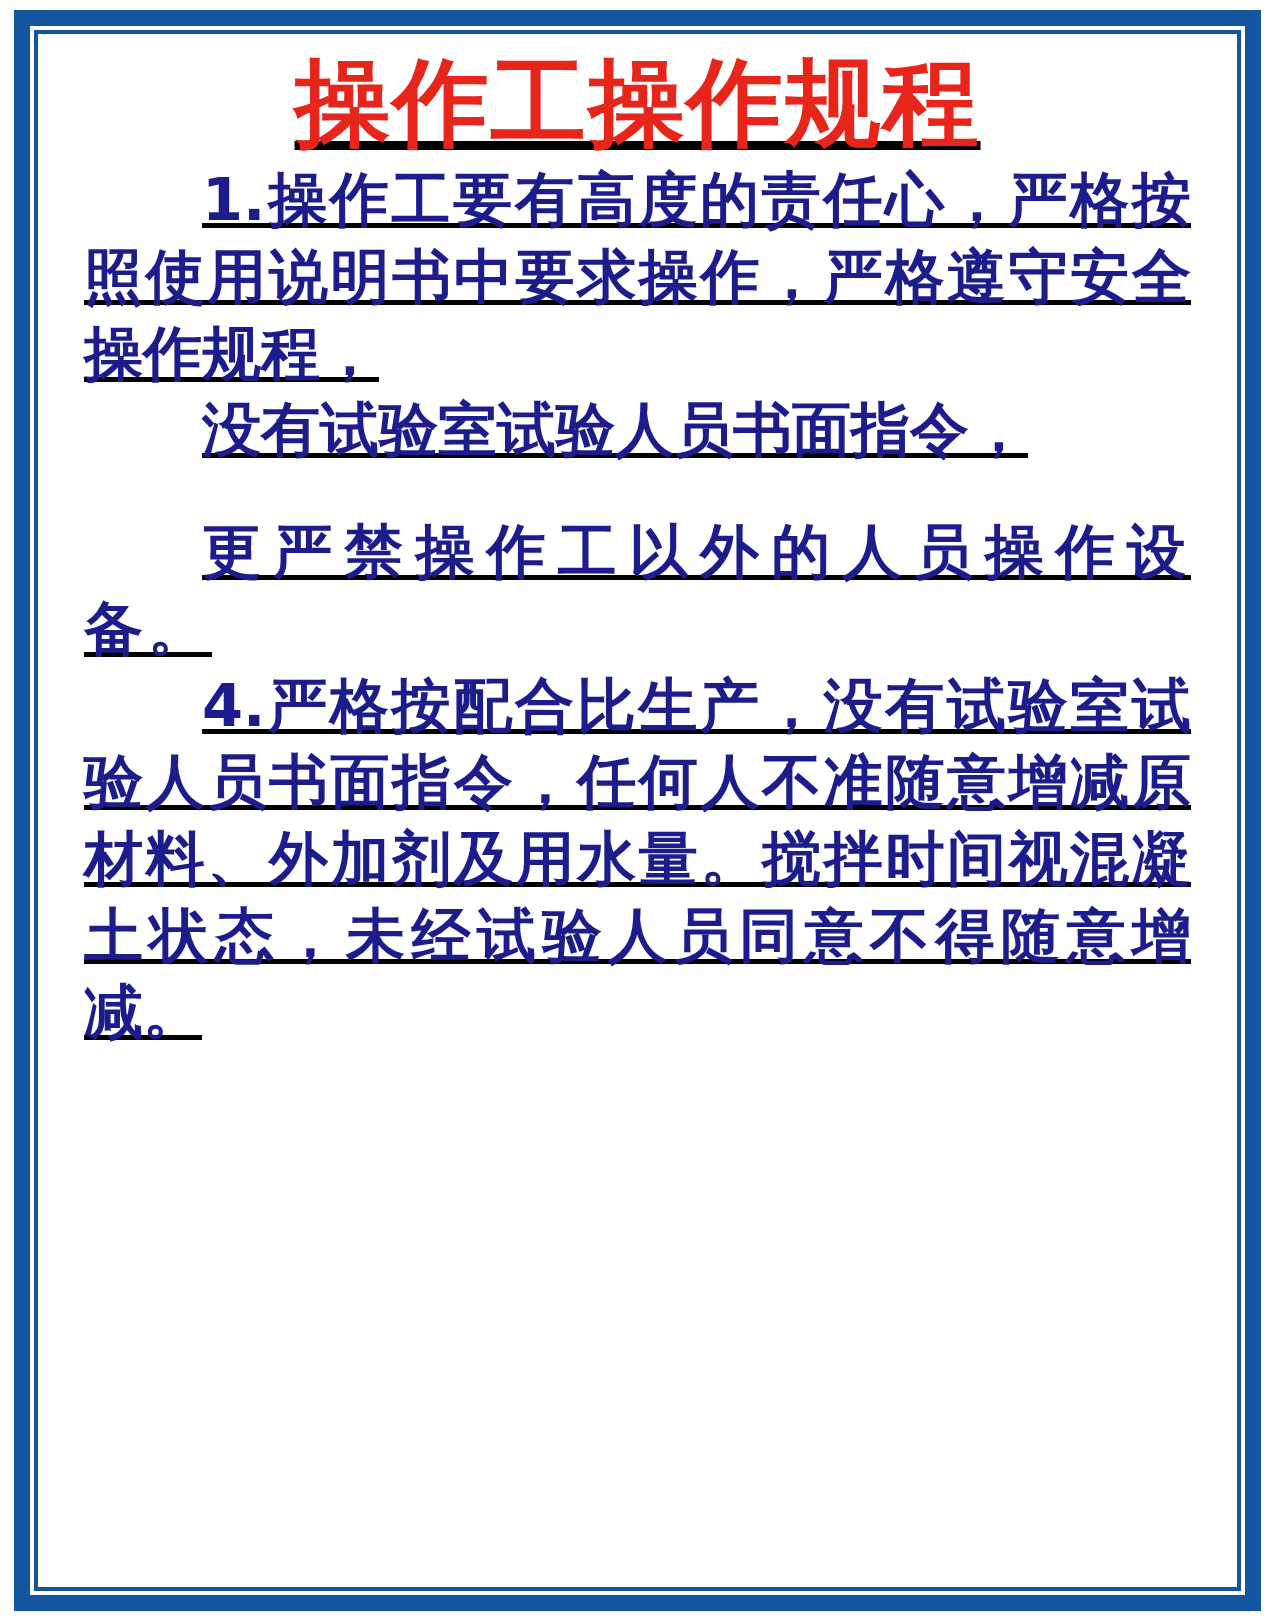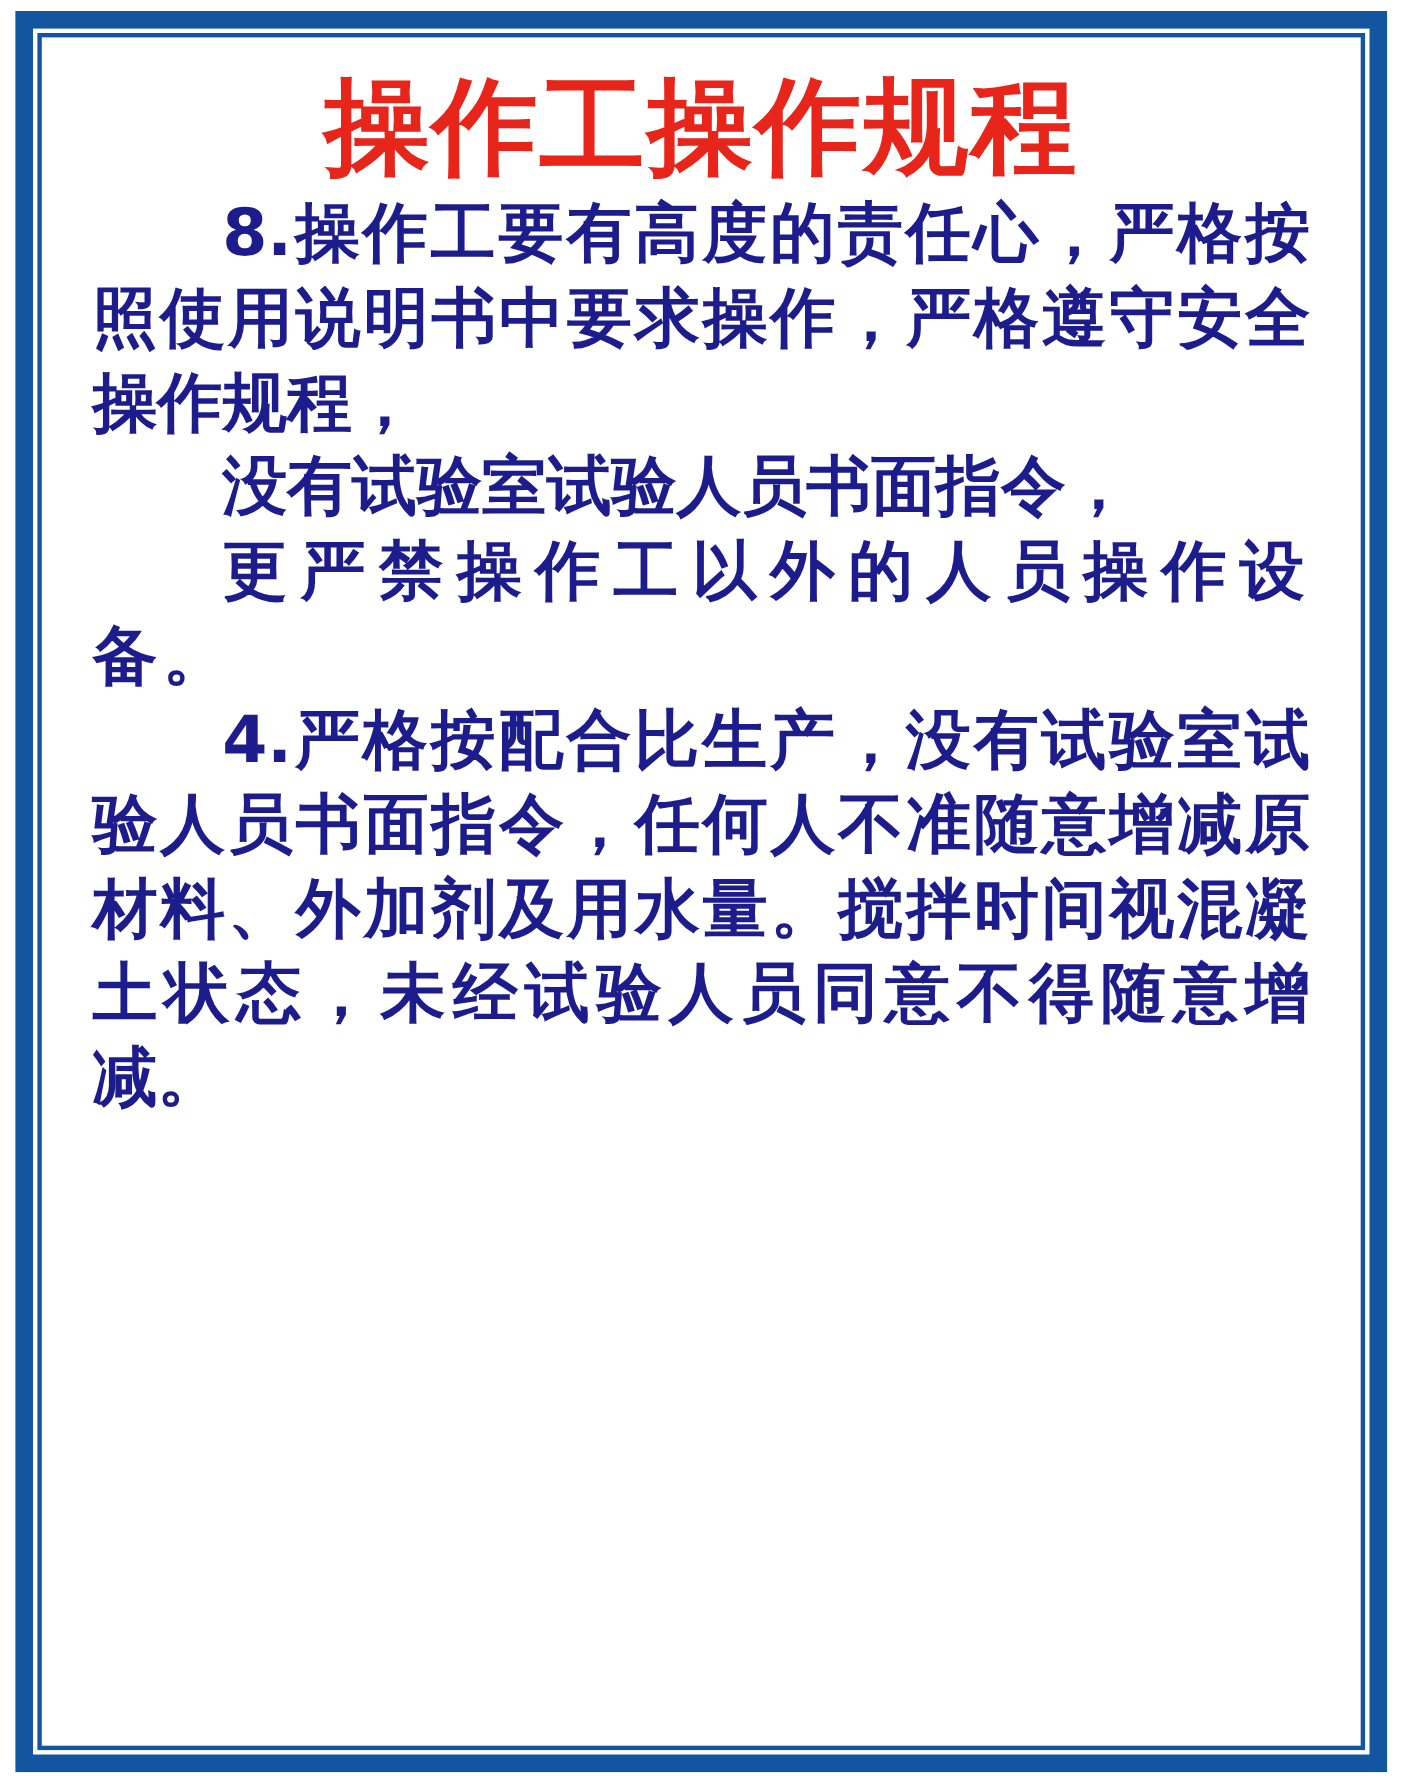--- a/index.html
+++ b/index.html
@@ -36,21 +36,22 @@
     border: 4px solid #14559f;
     box-sizing: border-box;
   }
   .content {
     position: absolute;
     left: 48px;
     top: 34px;
     right: 48px;
     bottom: 34px;
     box-sizing: border-box;
-    padding: 16px 36px 0 36px;
+    padding: 4px 36px 0 36px;
+    text-decoration: underline;
   }
   .poster-title {
     text-align: center;
     color: #e8251a;
     font-size: 96px;
     font-weight: bold;
     line-height: 1.15;
     letter-spacing: 2px;
     margin: 10px 0 4px 0;
     white-space: nowrap;
@@ -64,34 +65,35 @@
     text-align: justify;
     text-justify: inter-ideograph;
   }
   .para {
     margin: 0;
     text-indent: 2em;
     word-break: break-all;
   }
   .para.loose {
     letter-spacing: 5px;
+    margin-top: 45px;
   }
 </style>
 </head>
 <body>
 
 <div class="poster">
   <div class="frame-outer"></div>
   <div class="frame-inner"></div>
 
   <div class="content">
 
     <h1 class="poster-title">操作工操作规程</h1>
 
     <div class="body-text">
-      <p class="para">8.操作工要有高度的责任心，严格按照使用说明书中要求操作，严格遵守安全操作规程，</p>
+      <p class="para">1.操作工要有高度的责任心，严格按照使用说明书中要求操作，严格遵守安全操作规程，</p>
       <p class="para">没有试验室试验人员书面指令，</p>
       <p class="para loose">更严禁操作工以外的人员操作设备。</p>
       <p class="para">4.严格按配合比生产，没有试验室试验人员书面指令，任何人不准随意增减原材料、外加剂及用水量。搅拌时间视混凝土状态，未经试验人员同意不得随意增减。</p>
     </div>
 
   </div>
 </div>
 
 </body></html>

